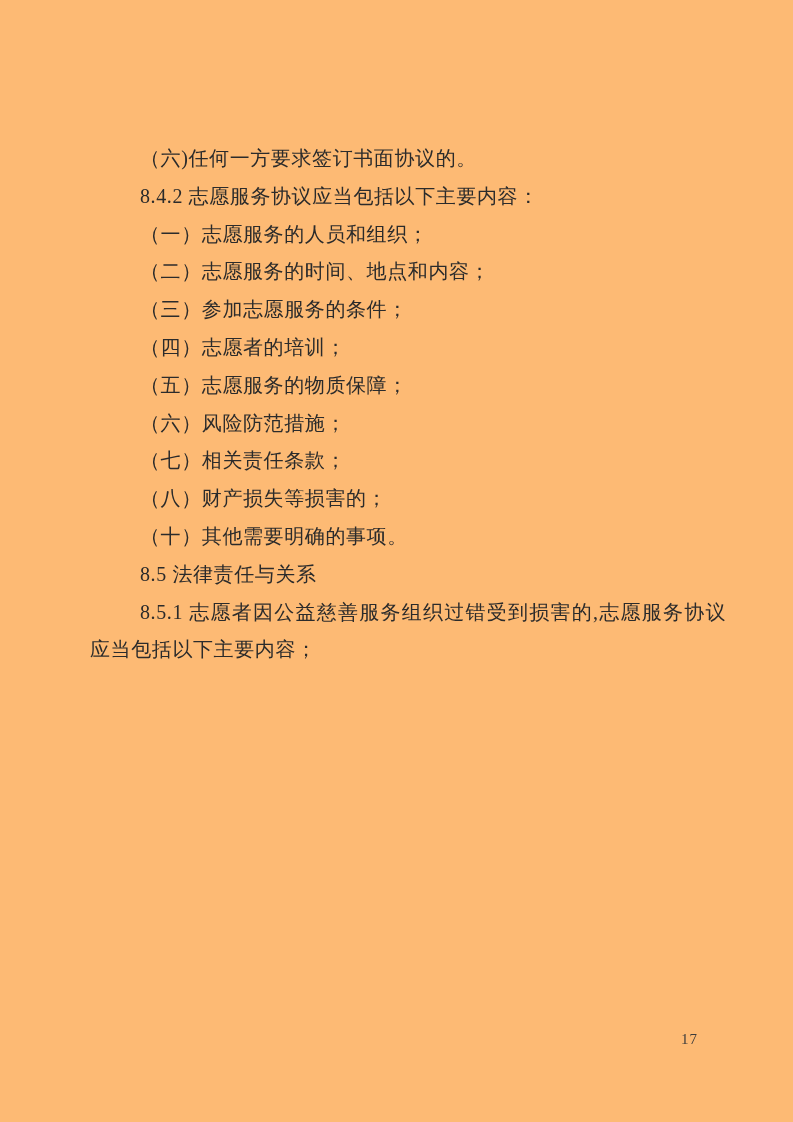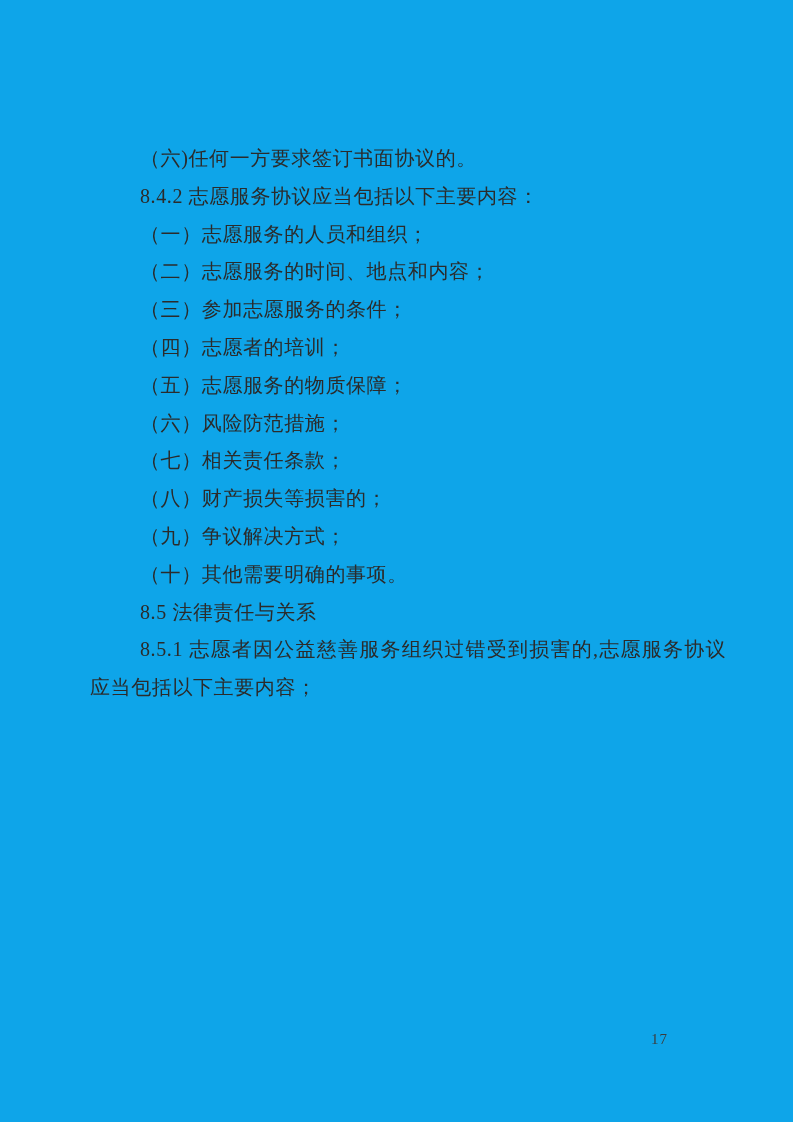--- a/index.html
+++ b/index.html
@@ -7,42 +7,42 @@
     width: 793px;
     height: 1122px;
     background: #ffffff;
     position: relative;
     overflow: hidden;
     font-family: "Liberation Serif", "DejaVu Serif", serif;
   }
   .page {
     position: absolute;
     inset: 0;
-    background: #0ea5e9;
+    background: #fdba74;
   }
   .content {
     position: absolute;
     left: 90px;
     top: 140px;
     width: 636px;
   }
   p.para {
     margin: 0;
     padding: 0;
     font-size: 20px;
     line-height: 37.8px;
     letter-spacing: 0.6px;
     color: #2b2b2b;
     text-indent: 50px;
     text-align: justify;
     font-weight: 400;
   }
   .page-number {
     position: absolute;
-    left: 651px;
+    left: 681px;
     top: 1031px;
     font-size: 15px;
     color: #3c3c3c;
     letter-spacing: 1px;
   }
 </style>
 </head>
 <body>
 
 <div class="page">
@@ -50,19 +50,18 @@
     <p class="para">（六)任何一方要求签订书面协议的。</p>
     <p class="para">8.4.2 志愿服务协议应当包括以下主要内容：</p>
     <p class="para">（一）志愿服务的人员和组织；</p>
     <p class="para">（二）志愿服务的时间、地点和内容；</p>
     <p class="para">（三）参加志愿服务的条件；</p>
     <p class="para">（四）志愿者的培训；</p>
     <p class="para">（五）志愿服务的物质保障；</p>
     <p class="para">（六）风险防范措施；</p>
     <p class="para">（七）相关责任条款；</p>
     <p class="para">（八）财产损失等损害的；</p>
-    <p class="para">（九）争议解决方式；</p>
     <p class="para">（十）其他需要明确的事项。</p>
     <p class="para">8.5 法律责任与关系</p>
     <p class="para">8.5.1 志愿者因公益慈善服务组织过错受到损害的,志愿服务协议应当包括以下主要内容；</p>
   </div>
   <div class="page-number">17</div>
 </div>
 
 </body></html>

